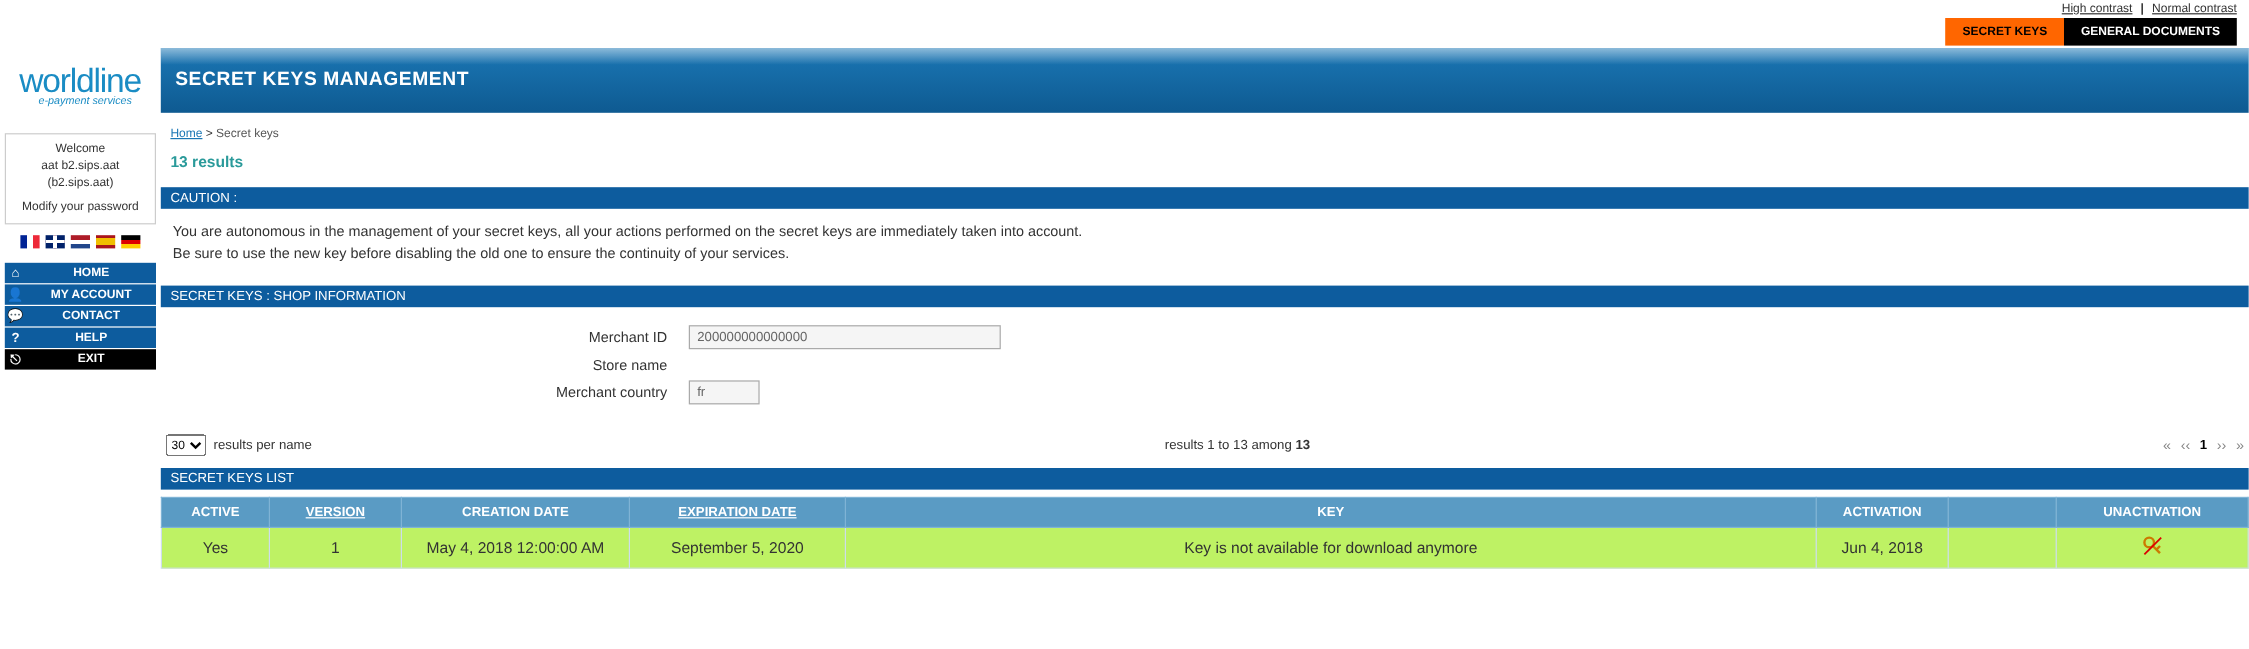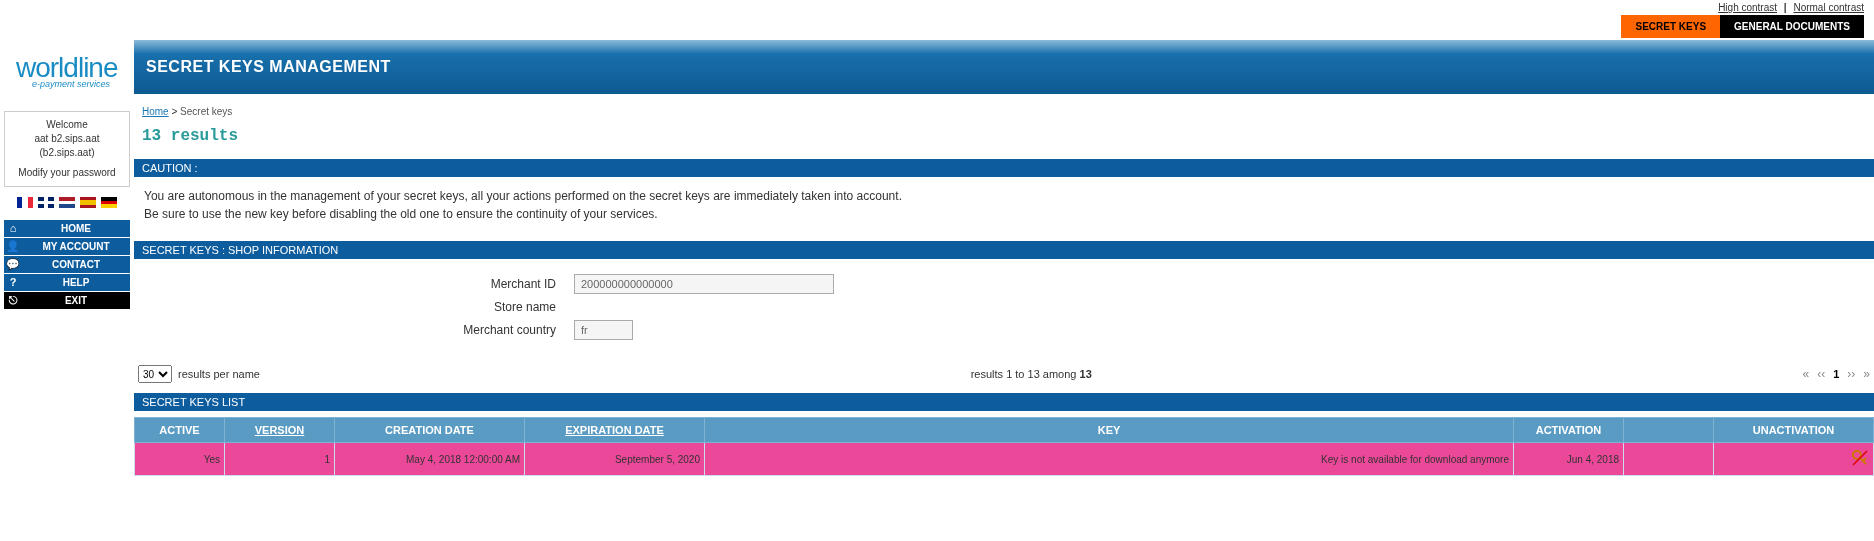--- a/index.html
+++ b/index.html
@@ -45,42 +45,42 @@
   .nav { margin-top: 4px; }
   .nav-item { display: flex; align-items: center; background: #0d5c9e; color: #fff; font-size: 10px; font-weight: bold; margin-bottom: 1px; cursor: pointer; height: 17px; }
   .nav-item.dark { background: #000; }
   .nav-icon { width: 18px; display: flex; align-items: center; justify-content: center; font-size: 11px; }
   .nav-label { flex: 1; text-align: center; }
   
   .breadcrumb { padding: 4px 8px; font-size: 10px; }
   .breadcrumb a { color: #1b77b5; text-decoration: underline; }
   .breadcrumb .cur { color: #555; }
   
-  .results-count { padding: 6px 8px 10px; color: #2a9a9a; font-weight: bold; font-size: 16px; font-family: Liberation Mono, monospace; }
+  .results-count { padding: 6px 8px 10px; color: #2a9a9a; font-weight: bold; font-size: 13px; }
   
   .section-bar { background: #0d5c9e; color: #fff; font-size: 11px; padding: 3px 8px; margin: 4px 0 6px; }
   
   .caution-text { padding: 4px 10px 14px; font-size: 12px; line-height: 1.5; color: #333; }
   
   .form-row { display: flex; align-items: center; padding: 3px 0; }
   .form-label { width: 440px; text-align: right; padding-right: 18px; font-size: 12px; color: #333; }
   .form-input { width: 260px; padding: 2px 6px; font-size: 11px; border: 1px solid #aaa; background: #f5f5f5; color: #666; height: 20px; }
   .form-input.narrow { width: 59px; }
   
   .pager-row { display: flex; align-items: center; padding: 8px 4px 6px; font-size: 11px; }
   .pager-row select { font-size: 10px; height: 18px; margin-right: 6px; }
   .pager-mid { flex: 1; text-align: center; }
   .pager-nav { display: flex; align-items: center; gap: 8px; color: #888; }
   .pager-nav .pg { color: #000; font-weight: bold; }
   .pager-btn { cursor: pointer; font-size: 12px; }
   
   table.keys { width: 100%; border-collapse: collapse; }
   table.keys thead th { background: #5a9bc4; color: #fff; font-size: 11px; font-weight: bold; padding: 6px 4px; border: 1px solid #7fb3d5; text-align: center; }
   table.keys thead th .sortable { text-decoration: underline; }
-  table.keys tbody td { background: #ec4899; border: 1px solid #cdddeb; padding: 6px 4px; font-size: 10px; text-align: right; color: #333; }
+  table.keys tbody td { background: #bef264; border: 1px solid #cdddeb; padding: 6px 4px; font-size: 13px; text-align: center; color: #333; }
   
   .unact-icon { display: inline-block; width: 18px; height: 18px; }
 </style>
 </head>
 <body>
 
 <div class="top-links">
   <a href="#">High contrast</a>
   <span class="sep">|</span>
   <a href="#">Normal contrast</a>

